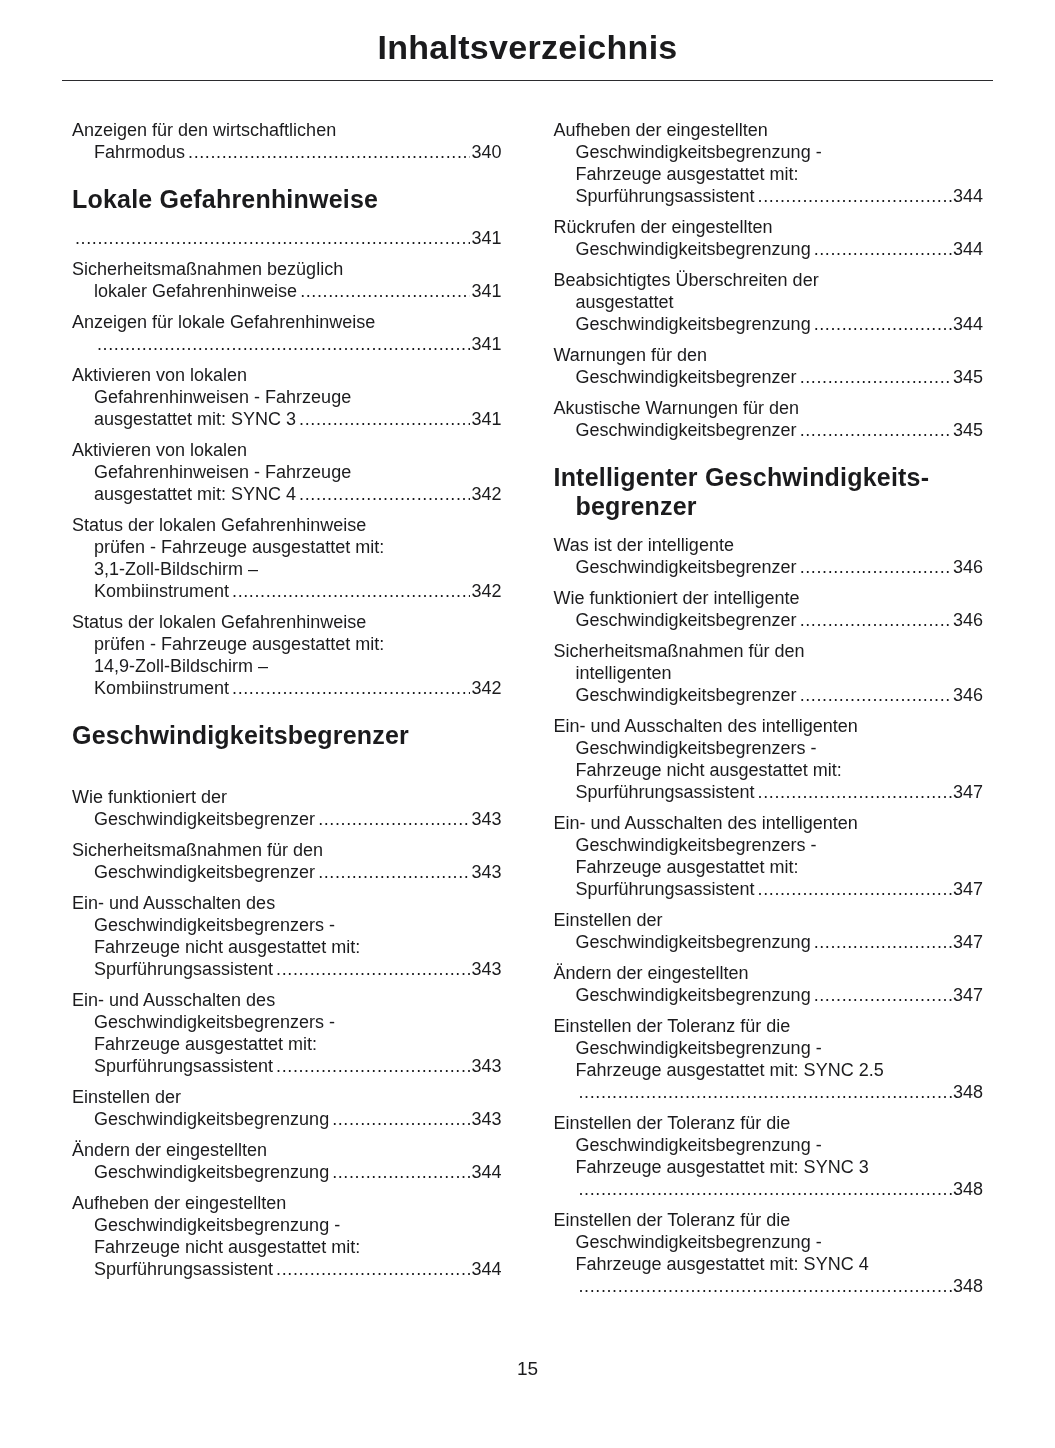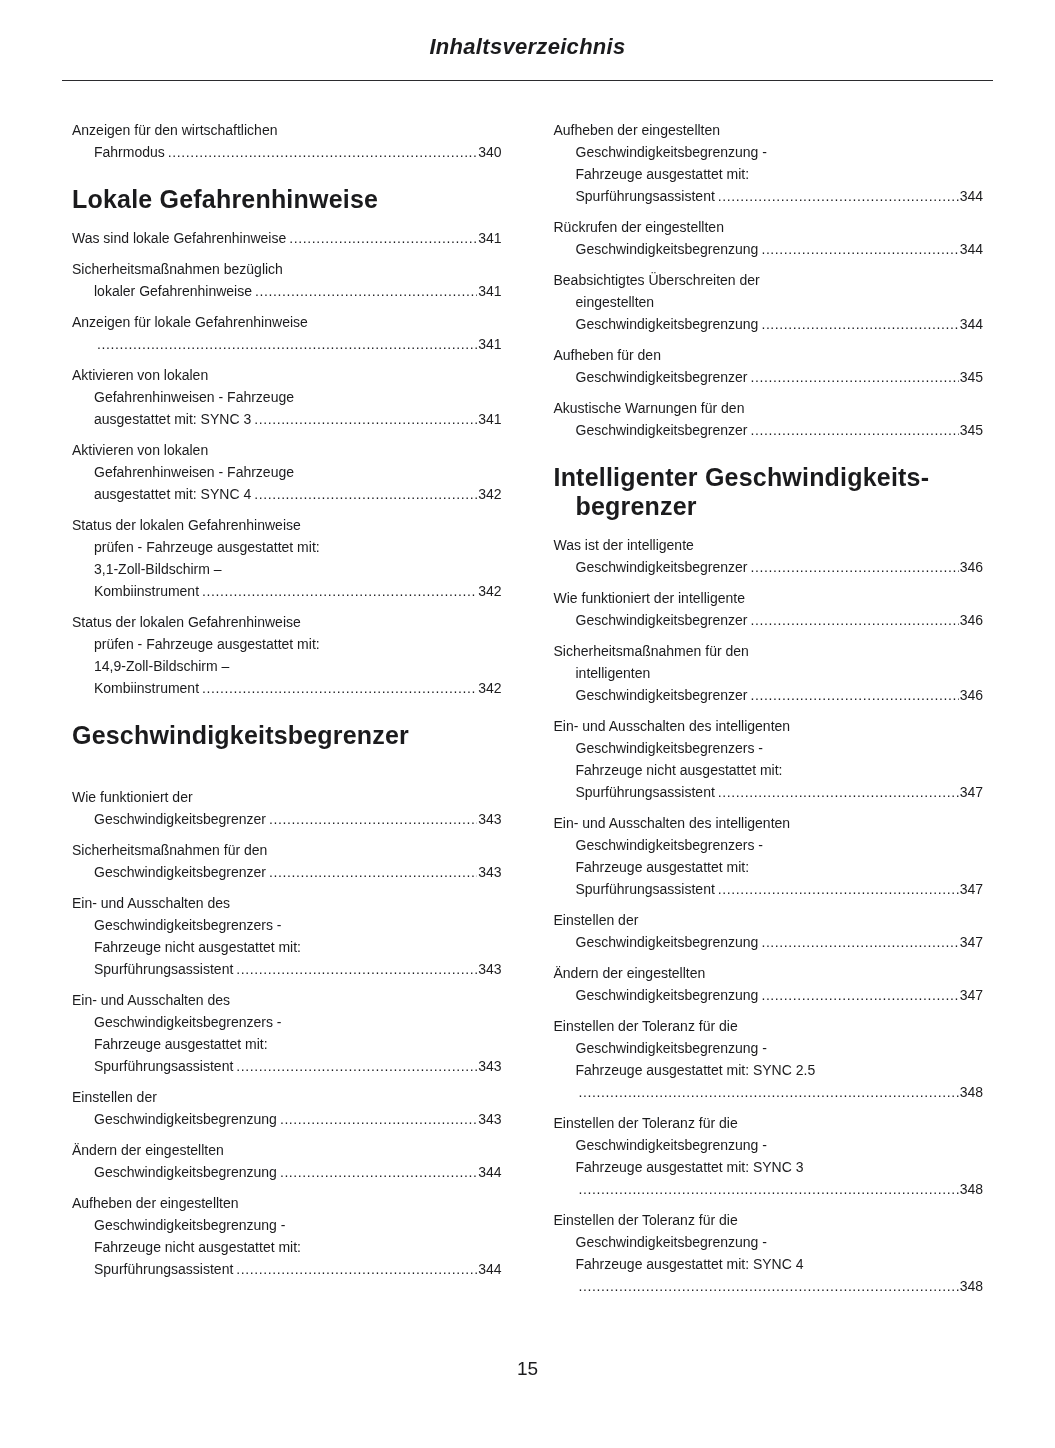--- a/index.html
+++ b/index.html
@@ -17,26 +17,25 @@
   .doc-page {
     position: relative;
     width: 1055px;
     height: 1448px;
     box-sizing: border-box;
     padding: 30px 62px 0 62px;
     background: #ffffff;
   }
   .doc-title {
     text-align: center;
-    font-size: 22px;
+    font-size: 34px;
     font-weight: bold;
     letter-spacing: 0.3px;
     margin: 0 0 16px 0;
     line-height: 34px;
-    font-style: italic;
   }
   .title-rule {
     border: none;
     border-top: 1.5px solid #2b2b2e;
     margin: 0;
   }
   .toc-columns {
     display: flex;
     gap: 52px;
     margin-top: 38px;
@@ -53,21 +52,21 @@
     margin: 22px 0 13px 0;
     letter-spacing: 0.2px;
   }
   .toc-heading.gap-after {
     margin-bottom: 36px;
   }
   .toc-column > .toc-heading:first-child {
     margin-top: 0;
   }
   .toc-entry {
-    font-size: 14px;
+    font-size: 18px;
     line-height: 22px;
     margin-bottom: 9px;
   }
   .e-line {
     white-space: nowrap;
   }
   .cont {
     padding-left: 22px;
   }
   .e-line.last {
@@ -116,21 +115,20 @@
             <span class="e-text">Fahrmodus</span>
             <span class="leader"></span>
             <span class="e-page">340</span>
           </div>
         </div>
         <div class="toc-heading">
           <div class="h-line">Lokale Gefahrenhinweise</div>
         </div>
         <div class="toc-entry">
           <div class="e-line last">
-            <span class="e-text">Was sind lokale Gefahrenhinweise</span>
             <span class="leader"></span>
             <span class="e-page">341</span>
           </div>
         </div>
         <div class="toc-entry">
           <div class="e-line">Sicherheitsmaßnahmen bezüglich</div>
           <div class="e-line cont last">
             <span class="e-text">lokaler Gefahrenhinweise</span>
             <span class="leader"></span>
             <span class="e-page">341</span>
@@ -262,29 +260,29 @@
         <div class="toc-entry">
           <div class="e-line">Rückrufen der eingestellten</div>
           <div class="e-line cont last">
             <span class="e-text">Geschwindigkeitsbegrenzung</span>
             <span class="leader"></span>
             <span class="e-page">344</span>
           </div>
         </div>
         <div class="toc-entry">
           <div class="e-line">Beabsichtigtes Überschreiten der</div>
-          <div class="e-line cont">eingestellten</div>
-          <div class="e-line cont last">
-            <span class="e-text">Geschwindigkeitsbegrenzung</span>
-            <span class="leader"></span>
-            <span class="e-page">344</span>
-          </div>
-        </div>
-        <div class="toc-entry">
-          <div class="e-line">Aufheben für den</div>
+          <div class="e-line cont">ausgestattet</div>
+          <div class="e-line cont last">
+            <span class="e-text">Geschwindigkeitsbegrenzung</span>
+            <span class="leader"></span>
+            <span class="e-page">344</span>
+          </div>
+        </div>
+        <div class="toc-entry">
+          <div class="e-line">Warnungen für den</div>
           <div class="e-line cont last">
             <span class="e-text">Geschwindigkeitsbegrenzer</span>
             <span class="leader"></span>
             <span class="e-page">345</span>
           </div>
         </div>
         <div class="toc-entry">
           <div class="e-line">Akustische Warnungen für den</div>
           <div class="e-line cont last">
             <span class="e-text">Geschwindigkeitsbegrenzer</span>

